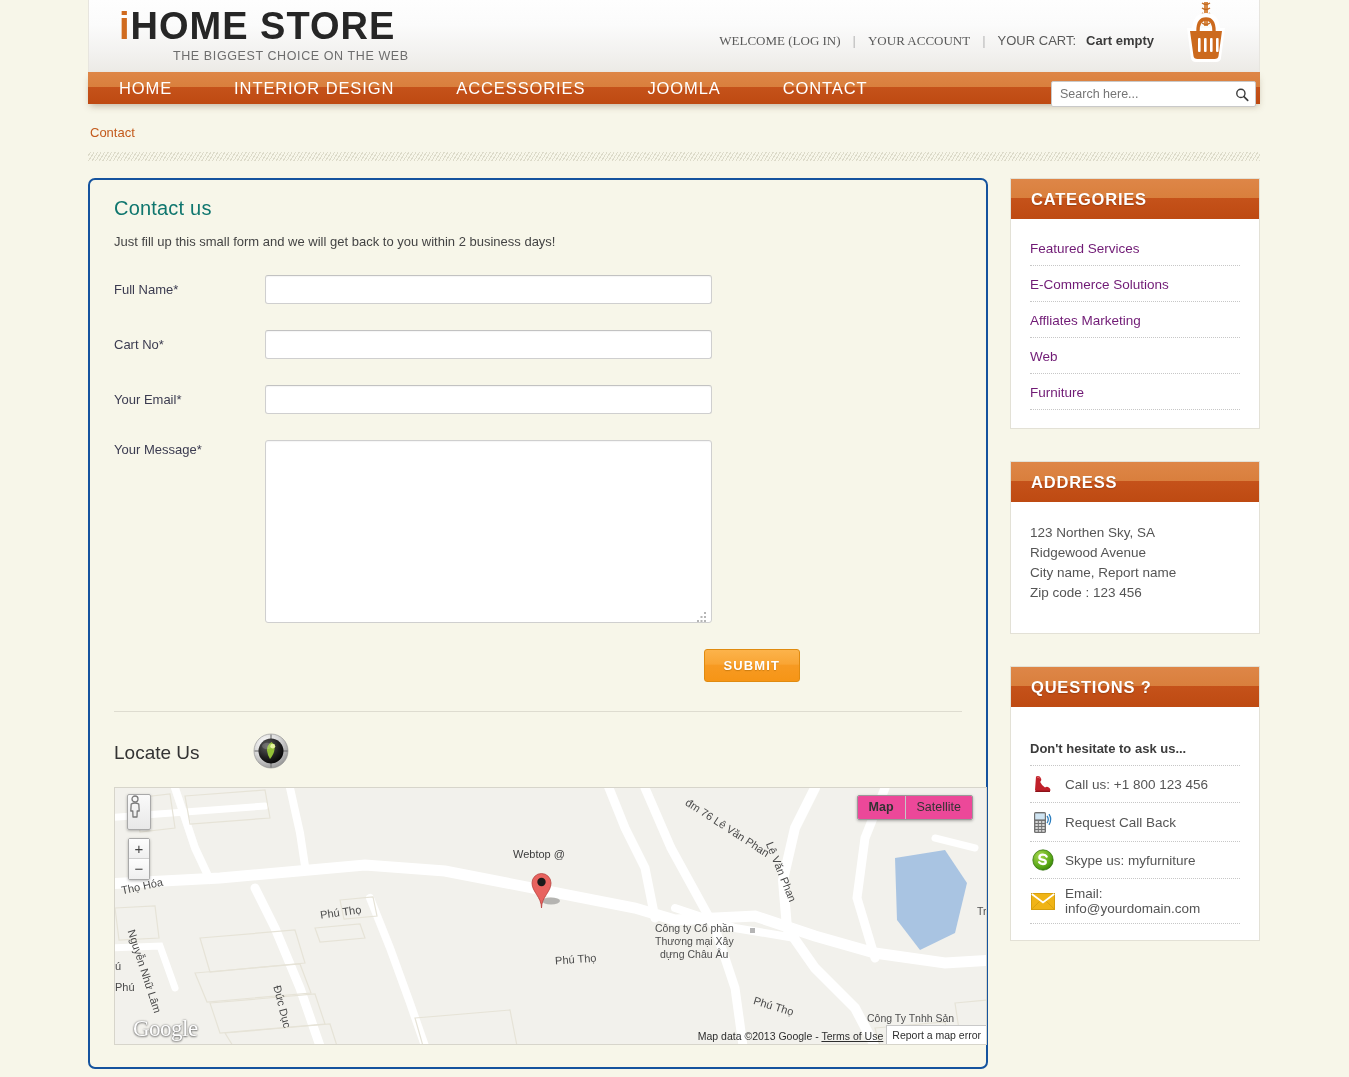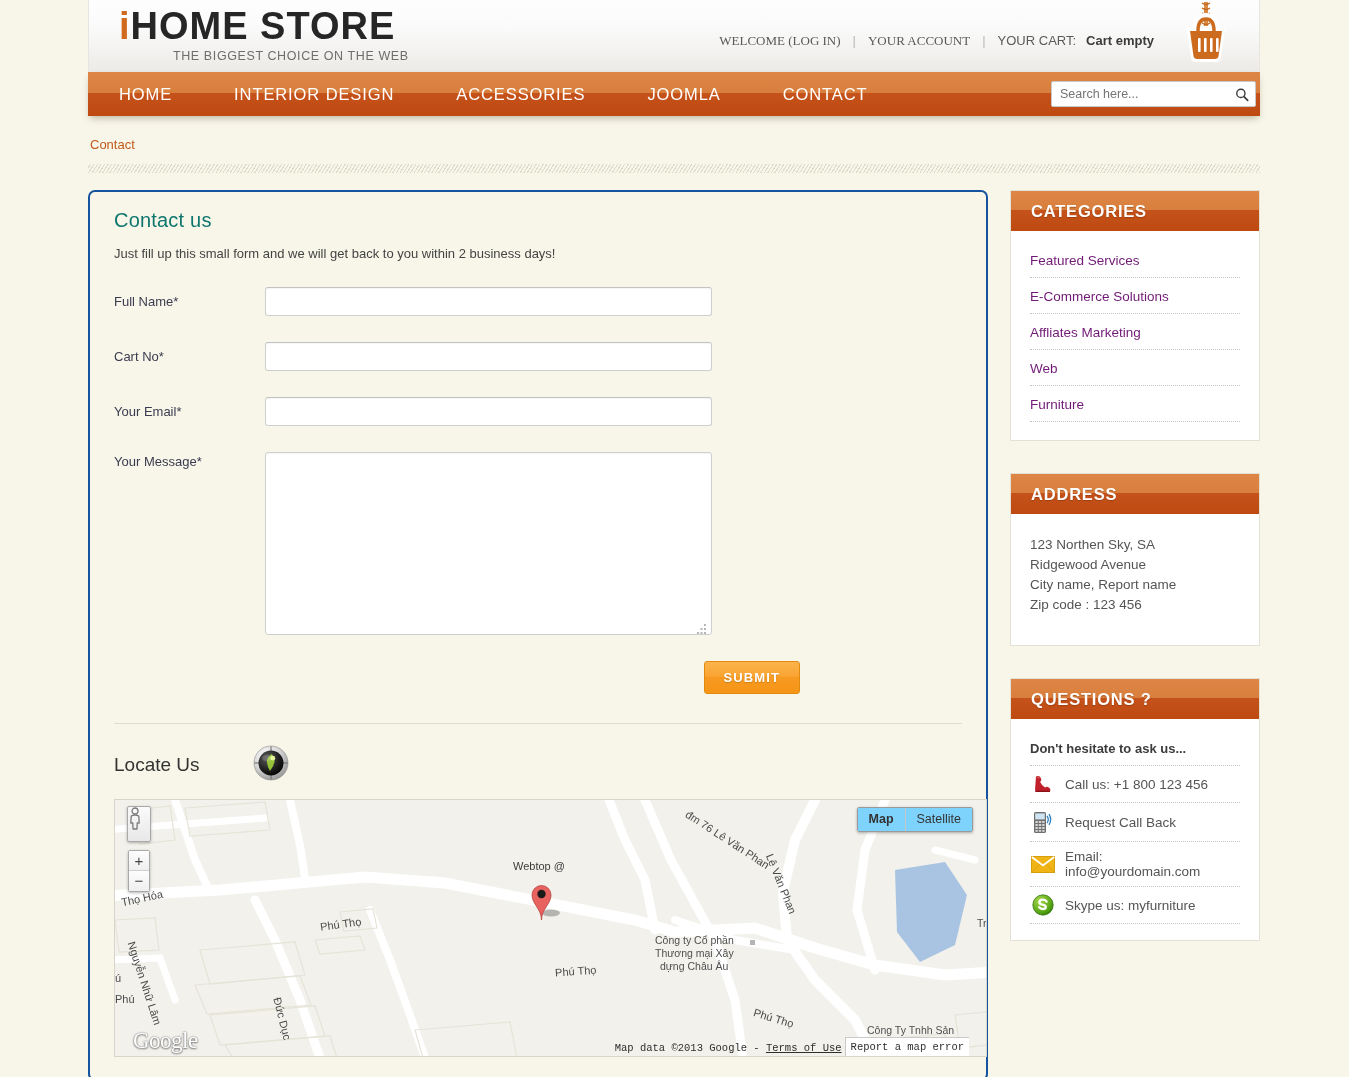--- a/index.html
+++ b/index.html
@@ -60,21 +60,21 @@
 
   .cart-icon-wrap {
     position: absolute;
     right: 22px; top: 0px;
     width: 62px; height: 70px;
   }
 
   
   .nav {
     position: relative;
-    height: 44px;
+    height: 32px;
     background: linear-gradient(to bottom, #de8647 0%, #d97f3d 47%, #c5521a 48%, #be4a12 100%);
     box-shadow: 0 4px 7px -2px rgba(90,60,30,0.35);
   }
   .nav-list {
     list-style: none; margin: 0; padding: 0;
     display: flex;
     height: 100%;
     align-items: center;
   }
   .nav-list li { }
@@ -290,36 +290,35 @@
     right: 13px; top: 7px;
     display: flex;
     border: 1px solid #9a9a9a;
     border-radius: 2px;
     overflow: hidden;
     box-shadow: 0 1px 3px rgba(0,0,0,0.3);
     font-size: 12.5px;
   }
   .maptype span {
     padding: 4px 11px;
-    background: #7dd3fc;
+    background: #ec4899;
     color: #333;
     cursor: pointer;
     line-height: 15px;
   }
   .maptype span.active { font-weight: bold; }
   .maptype span + span { border-left: 1px solid #c6c6c6; }
   .map-attr {
     position: absolute;
-    right: 17px; bottom: 0;
+    right: 0; bottom: 0;
     font-size: 10.5px;
     color: #2e2e2e;
     display: flex;
     align-items: flex-end;
     white-space: nowrap;
-    font-family: Liberation Mono, monospace;
   }
   .map-attr .txt { padding: 2px 3px 2px 4px; }
   .map-attr .txt a { color: #2e2e2e; }
   .map-attr .err {
     background: #fff;
     border-left: 1px solid #c9c9c9;
     border-top: 1px solid #c9c9c9;
     padding: 3px 5px;
   }
   .google-logo {
@@ -378,21 +377,21 @@
     color: #701a75;
     text-decoration: none;
     font-size: 13.5px;
   }
   .addr-body { padding: 21px 19px 30px 19px; }
   .addr-line {
     font-size: 13.5px;
     color: #555;
     line-height: 20px;
   }
-  .q-body { padding: 22px 19px 16px 19px; }
+  .q-body { padding: 34px 19px 16px 19px; }
   .q-lead {
     font-size: 13px;
     font-weight: bold;
     color: #3c3c3c;
     padding-bottom: 9px;
     border-bottom: 1px dotted #c7c7c7;
     margin-bottom: 0;
   }
   .q-list { list-style: none; margin: 0; padding: 0; }
   .q-list li {
@@ -711,45 +710,45 @@
                     <path d="M15 6 Q17.6 9.5 15 13"></path>
                     <path d="M17 4.2 Q20.4 9.5 17 14.8"></path>
                   </g>
                 </svg>
               </span>
               <span class="q-txt">Request Call Back</span>
             </li>
 
             <li>
               <span class="q-ico">
-                <svg width="24" height="17" viewBox="0 0 24 17">
-                  <rect x="0.5" y="0.5" width="23" height="16" fill="#f0b416" stroke="#d69f0e"></rect>
-                  <path d="M0.8 1 L12 9.4 L23.2 1" fill="none" stroke="#ffffff" stroke-width="1.8"></path>
-                  <path d="M0.8 16 L8.6 8.4 M23.2 16 L15.4 8.4" fill="none" stroke="#d9a20f" stroke-width="1"></path>
-                </svg>
-              </span>
-              <span class="q-txt">Email: info@yourdomain.com</span>
-            </li>
-
-            <li>
-              <span class="q-ico">
                 <svg width="22" height="22" viewBox="0 0 22 22">
                   <defs>
                     <radialGradient id="skg" cx="35%" cy="30%" r="80%">
                       <stop offset="0%" stop-color="#a8d84e"></stop>
                       <stop offset="70%" stop-color="#57a616"></stop>
                       <stop offset="100%" stop-color="#2f7a05"></stop>
                     </radialGradient>
                   </defs>
                   <circle cx="11" cy="11" r="10.2" fill="url(#skg)" stroke="#2c6d07" stroke-width="0.7"></circle>
                   <path d="M14.6 7.6 Q13.6 5.6 10.7 5.7 Q7.6 5.8 7.4 8.1 Q7.2 10.2 10.3 10.7 Q13.9 11.3 13.8 13.1 Q13.7 15 10.9 15 Q8.2 15 7.1 13.2" fill="none" stroke="#ffffff" stroke-width="2.3" stroke-linecap="round"></path>
                 </svg>
               </span>
               <span class="q-txt">Skype us: myfurniture</span>
             </li>
 
+            <li>
+              <span class="q-ico">
+                <svg width="24" height="17" viewBox="0 0 24 17">
+                  <rect x="0.5" y="0.5" width="23" height="16" fill="#f0b416" stroke="#d69f0e"></rect>
+                  <path d="M0.8 1 L12 9.4 L23.2 1" fill="none" stroke="#ffffff" stroke-width="1.8"></path>
+                  <path d="M0.8 16 L8.6 8.4 M23.2 16 L15.4 8.4" fill="none" stroke="#d9a20f" stroke-width="1"></path>
+                </svg>
+              </span>
+              <span class="q-txt">Email: info@yourdomain.com</span>
+            </li>
+
           </ul>
         </div>
       </div>
 
     </div>
   </div>
 </div>
 
 </body></html>

